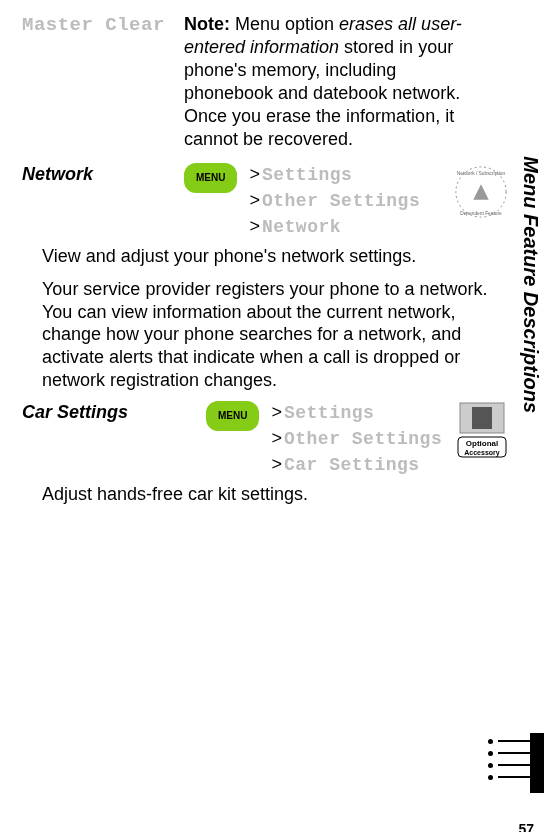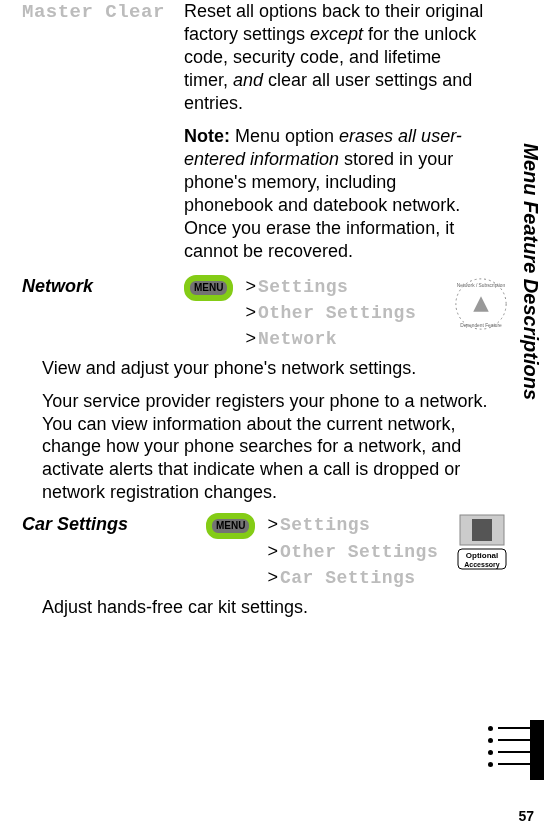--- a/index.html
+++ b/index.html
@@ -63,20 +63,21 @@
   }
   
   .content {
     width: 468px;
     font-size: 18px;
     line-height: 1.28;
   }
   .row {
     display: flex;
     gap: 10px;
+    margin-top: 13px;
   }
   .col-left {
     width: 152px;
     flex: none;
   }
   .col-right {
     flex: 1;
   }
   .lcd-heading {
     font-family: "Courier New", monospace;
@@ -96,33 +97,33 @@
   .desc p { margin: 0 0 10px 0; }
   .italic { font-style: italic; }
   .bold { font-weight: bold; }
   .feature-title {
     font-weight: bold;
     font-style: italic;
     font-size: 18px;
   }
   .menu-key {
     display: inline-block;
-    border: 6px solid #84cc16;
+    border: 8px solid #84cc16;
     border-radius: 12px;
     font-size: 10px;
     font-weight: bold;
     padding: 0 4px;
     line-height: 14px;
     height: 14px;
     vertical-align: middle;
     margin-right: 4px;
     font-style: normal;
     font-family: Helvetica, Arial, sans-serif;
     color:#000;
-    background:#737373;
+    background:#84cc16;
   }
   .path-block {
     display:flex;
     align-items:flex-start;
     gap:6px;
   }
   .path-lines {
     display:flex;
     flex-direction:column;
     gap:2px;
@@ -165,23 +166,20 @@
   </div>
 
   <div class="content">
 
     <div class="row">
       <div class="col-left">
         <span class="lcd-heading">Master Clear</span>
       </div>
       <div class="col-right desc">
         <p>
-          <span>Reset all options back to their original factory settings </span><span class="italic">except</span><span> for the unlock code, security code, and lifetime timer, </span><span class="italic">and</span><span> clear all user settings and entries.</span>
-        </p>
-        <p>
           <span class="bold">Note:</span><span> Menu option </span><span class="italic">erases all user-entered information</span><span> stored in your phone's memory, including phonebook and datebook network. Once you erase the information, it cannot be recovered.</span>
         </p>
       </div>
     </div>
 
     <div class="row" style="position:relative; margin-top:2px;">
       <div class="col-left">
         <span class="feature-title">Network</span>
       </div>
       <div class="col-right">

